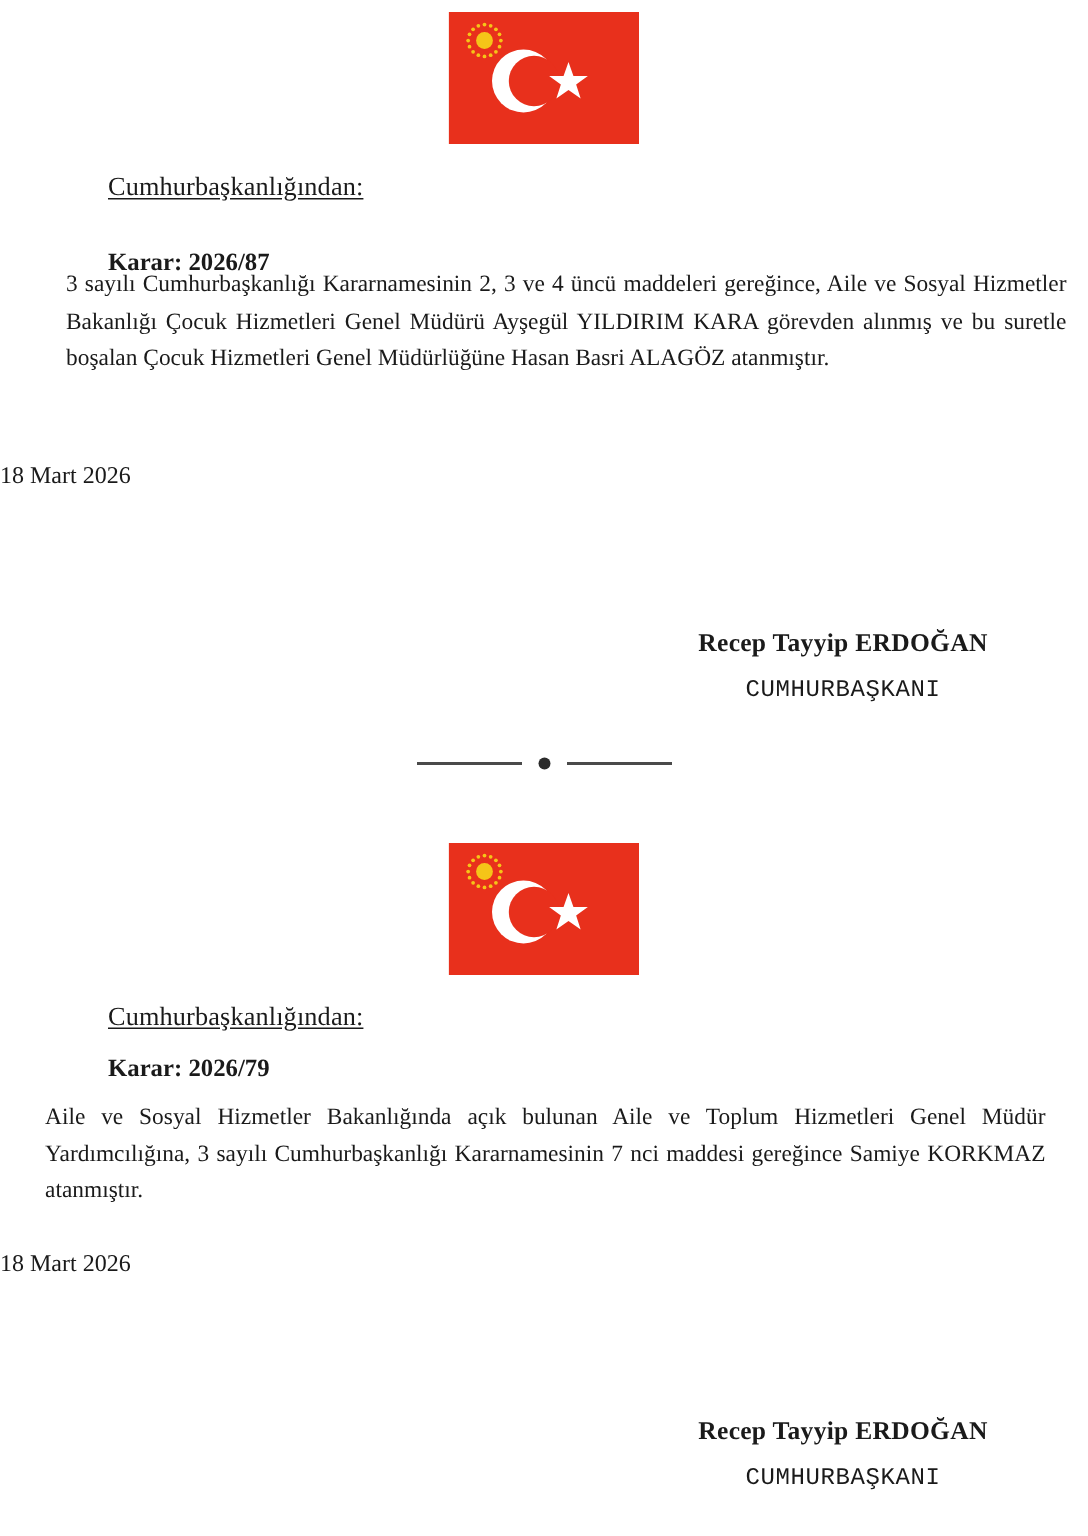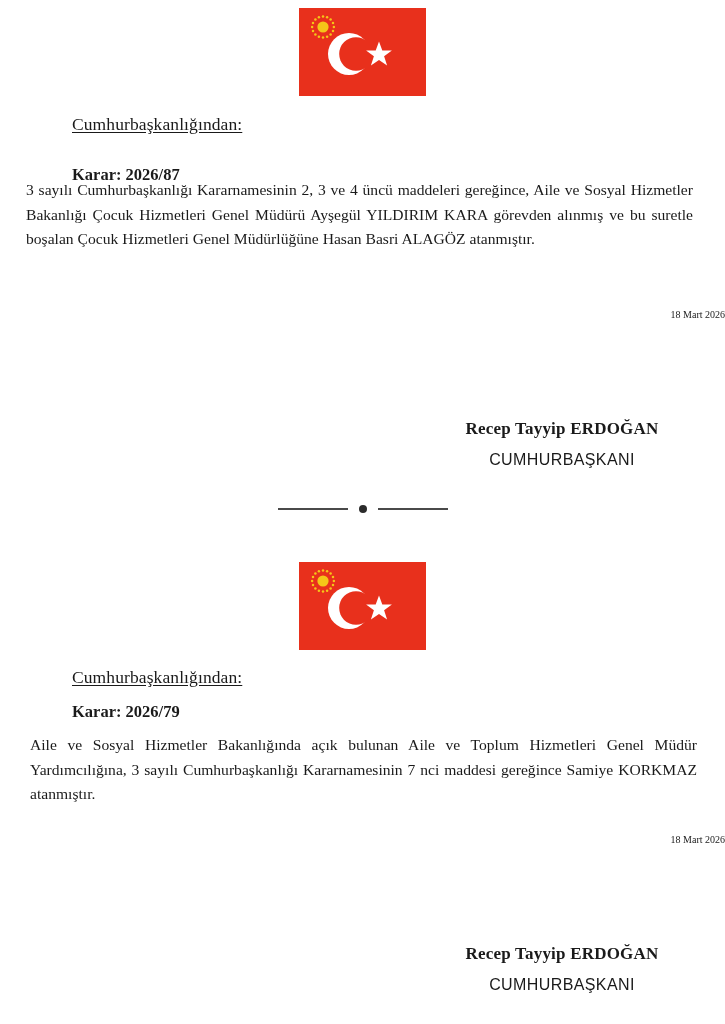--- a/index.html
+++ b/index.html
@@ -68,40 +68,40 @@
     font-size: 15.6px;
     line-height: 1.58;
     text-align: justify;
     margin: 0;
     padding: 0;
     box-sizing: border-box;
   }
 
   .date-line {
     font-family: "Liberation Serif", "DejaVu Serif", serif;
-    font-size: 10px;
-    text-align: right;
+    font-size: 16px;
+    text-align: left;
     margin: 0;
     line-height: 1.3;
   }
 
   .sign-block {
     text-align: center;
     width: 300px;
   }
   .sign-name {
     font-family: "Liberation Serif", "DejaVu Serif", serif;
     font-size: 17px;
     font-weight: bold;
     margin: 0;
     line-height: 1.3;
     letter-spacing: 0.2px;
   }
   .sign-title {
-    font-family: Liberation Sans, sans-serif;
+    font-family: Liberation Mono, monospace;
     font-size: 16px;
     font-weight: normal;
     margin: 0;
     padding-top: 10px;
     line-height: 1.3;
     letter-spacing: 0.4px;
   }
 
   
   .separator {
@@ -119,21 +119,21 @@
     width: 8px;
     height: 8px;
     border-radius: 50%;
     background: #2b2b2b;
   }
 
   
   #flag1 { position:absolute; left:0; top:8px;  width:725px; }
   #issuer1 { position:absolute; left:0; top:113px; width:725px; }
   #karar1  { position:absolute; left:0; top:141px; width:725px;margin-top:16px; }
-  #para1   { position:absolute; left:26px; top:178px; width:667px; }
+  #para1   { position:absolute; left:44px; top:178px; width:667px; }
   #date1   { position:absolute; left:0; top:308px; width:725px; }
   #sign1   { position:absolute; left:412px; top:418px; }
   #sep1    { position:absolute; left:0; top:505px; width:725px; }
   #flag2   { position:absolute; left:0; top:562px; width:725px; }
   #issuer2 { position:absolute; left:0; top:666px; width:725px; }
   #karar2  { position:absolute; left:0; top:694px; width:725px; }
   #para2   { position:absolute; left:30px; top:733px; width:667px; }
   #date2   { position:absolute; left:0; top:833px; width:725px; }
   #sign2   { position:absolute; left:412px; top:943px; }
 </style>

